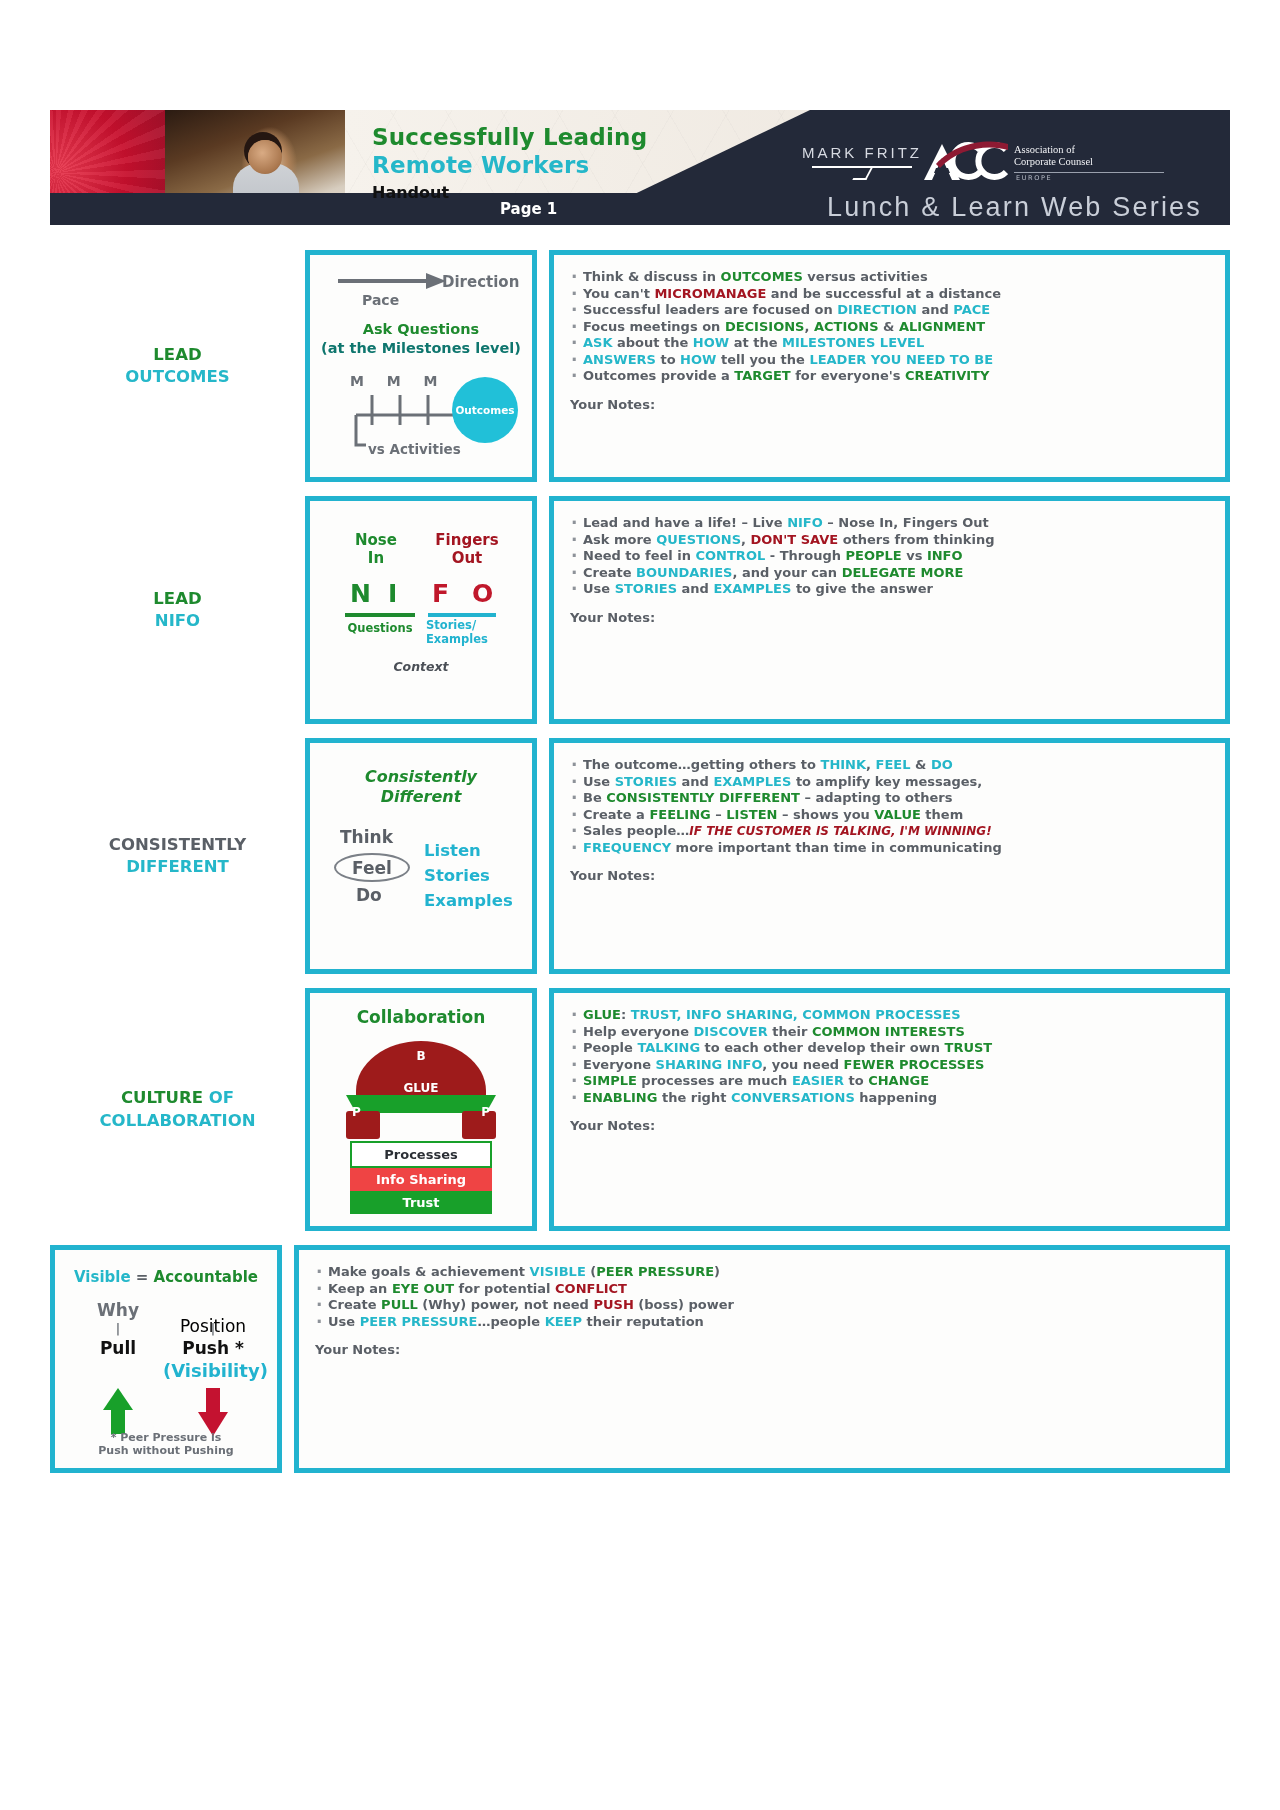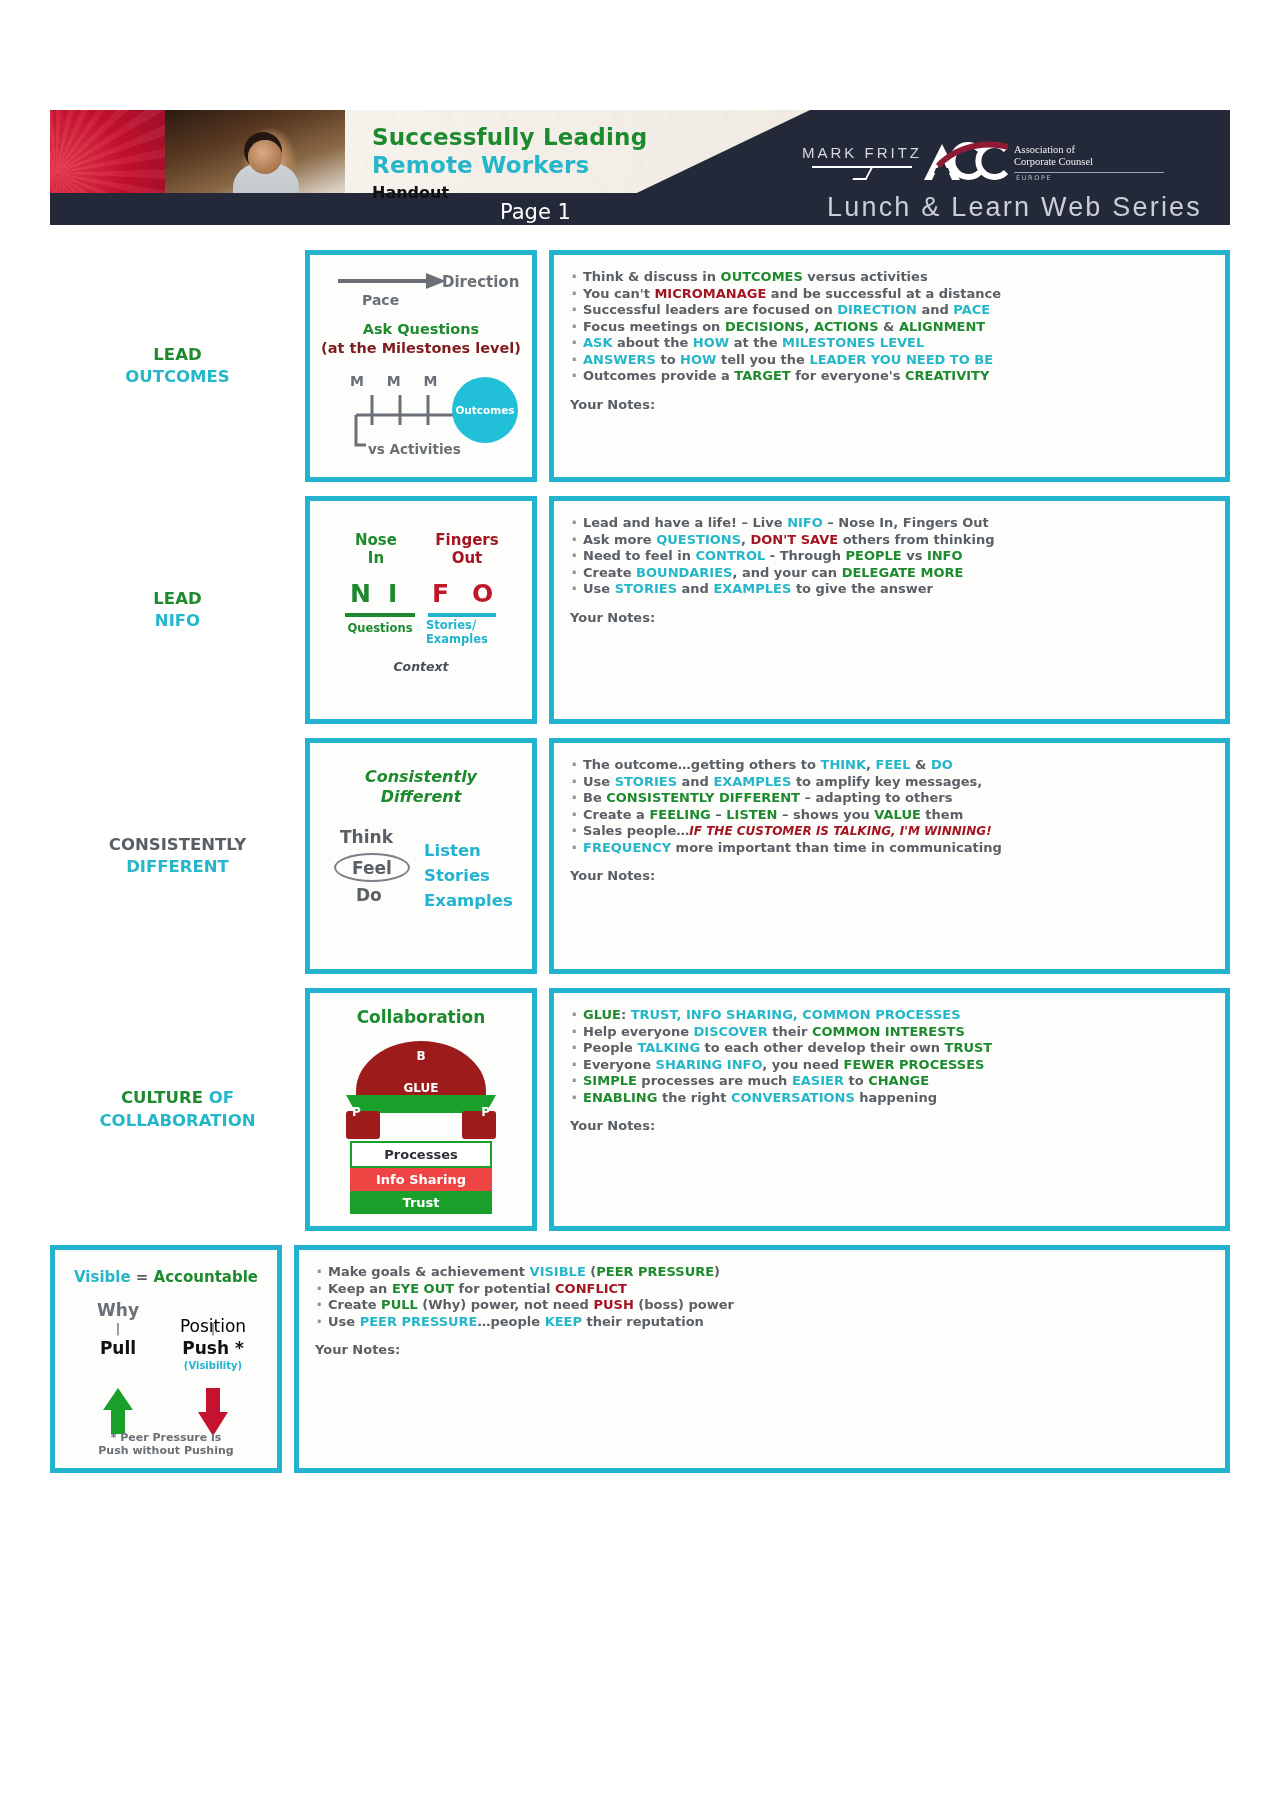--- a/index.html
+++ b/index.html
@@ -63,21 +63,21 @@
   }
   .banner-dark-strip{
     position:absolute; left:0; bottom:0; width:1180px; height:32px;
     background:#232939;
   }
   .banner-title-wrap { position: absolute; left: 322px; top: 13px; z-index: 5; }
   .bt1 { font-size: 23px; font-weight: bold; color: #1e8a2e; letter-spacing:.2px; line-height:1.22;}
   .bt2 { font-size: 23px; font-weight: bold; color: #25b7c9; letter-spacing:.2px; line-height:1.22;}
   .bt3 { font-size: 16px; font-weight: bold; color: #111; margin-top: 4px; }
   .banner-page { position: absolute; left: 450px; top: 90px; z-index: 7;
-    font-size: 21px; font-weight: normal; color: #ffffff; }
+    font-size: 15px; font-weight: bold; color: #ffffff; }
   .mf-logo { position: absolute; left: 752px; top: 34px; z-index: 6; text-align:center;}
   .mf-name { font-size: 15px; color: #d7dae2; letter-spacing: 3px; font-family:"Liberation Sans",sans-serif;}
   .mf-rule { width: 100px; height: 2px; background: #ffffff; margin: 5px auto 0; position:relative;}
   .mf-rule::after{ content:""; position:absolute; left:44px; top:0; width:12px; height:12px;
      border-right:2px solid #fff; border-bottom:2px solid #fff; transform: skewX(-28deg);}
   .acc-logo { position: absolute; left: 872px; top: 25px; z-index: 6; display:flex; align-items:flex-end;}
   .acc-mark { position:relative; width: 86px; height: 44px; }
   .acc-mark svg { position:absolute; left:0; top:0; }
   .acc-words { margin-left: 6px; padding-top: 9px; line-height: 1.12; }
   .acc-w1, .acc-w2 { font-size: 10.5px; color: #f2f3f6; font-family:"Liberation Serif", serif; }
@@ -124,21 +124,21 @@
   .r1 .diagram, .r1 .bullets { height: 232px; }
   .r2 .diagram, .r2 .bullets { height: 228px; }
   .r3 .diagram, .r3 .bullets { height: 236px; }
   .r4 .diagram, .r4 .bullets { height: 243px; }
   .r5 .diagram, .r5 .bullets { height: 228px; }
   .d1-dir { position:absolute; left:132px; top:18px; font-size:15px; font-weight:bold; color:#6b7077;}
   .d1-pace { position:absolute; left:52px; top:37px; font-size:14px; font-weight:bold; color:#6b7077;}
   .d1-ask { position:absolute; left:0; right:0; top:66px; text-align:center;
     font-size:14.5px; font-weight:bold; color:#1e8a2e;}
   .d1-ask2 { position:absolute; left:0; right:0; top:85px; text-align:center;
-    font-size:14.5px; font-weight:bold; color:#7f1d1d;}
+    font-size:14.5px; font-weight:bold; color:#0f766e;}
   .d1-mmm { position:absolute; left:40px; top:118px; font-size:14px; font-weight:bold;
      color:#6b7077; letter-spacing: 9px;}
   .d1-circle { position:absolute; right:14px; top:122px; width:66px; height:66px; border-radius:50%;
      background:#21c0d8; color:#fff; font-size:10.5px; font-weight:bold;
      display:flex; align-items:center; justify-content:center;}
   .d1-vs { position:absolute; left:58px; top:186px; font-size:13.5px; font-weight:bold; color:#6b7077;}
   .d1-svg { position:absolute; left:0; top:0; }
   .d2-nose { position:absolute; left:28px; top:30px; width:76px; text-align:center;
      font-size:15px; font-weight:bold; color:#1e8a2e; line-height:1.22;}
   .d2-fing { position:absolute; left:112px; top:30px; width:90px; text-align:center;
@@ -192,21 +192,21 @@
      font-size:17px; font-weight:normal; color:#000000;}
   .d5-b1 { position:absolute; left:24px; top:72px; width:78px; text-align:center;
      font-size:12px; font-weight:bold; color:#6b7077;}
   .d5-b2 { position:absolute; left:108px; top:72px; width:100px; text-align:center;
      font-size:12px; font-weight:bold; color:#6b7077;}
   .d5-pull { position:absolute; left:24px; top:88px; width:78px; text-align:center;
      font-size:17px; font-weight:bold; color:#111;}
   .d5-push { position:absolute; left:108px; top:88px; width:100px; text-align:center;
      font-size:17px; font-weight:bold; color:#111;}
   .d5-vis { position:absolute; left:108px; top:110px; width:100px; text-align:center;
-     font-size:10px; font-weight:bold; color:#22b3cf;}
+     font-size:18px; font-weight:bold; color:#22b3cf;}
   .d5-arrows { position:absolute; left:0; top:136px; }
   .d5-note { position:absolute; left:0; right:0; bottom:10px; text-align:center;
      font-size:11px; font-weight:bold; color:#6b7077; line-height:1.25;}
 </style>
 </head>
 <body>
 
 <div class="banner">
   <div class="banner-cream"></div>
   <div class="banner-red"></div>

